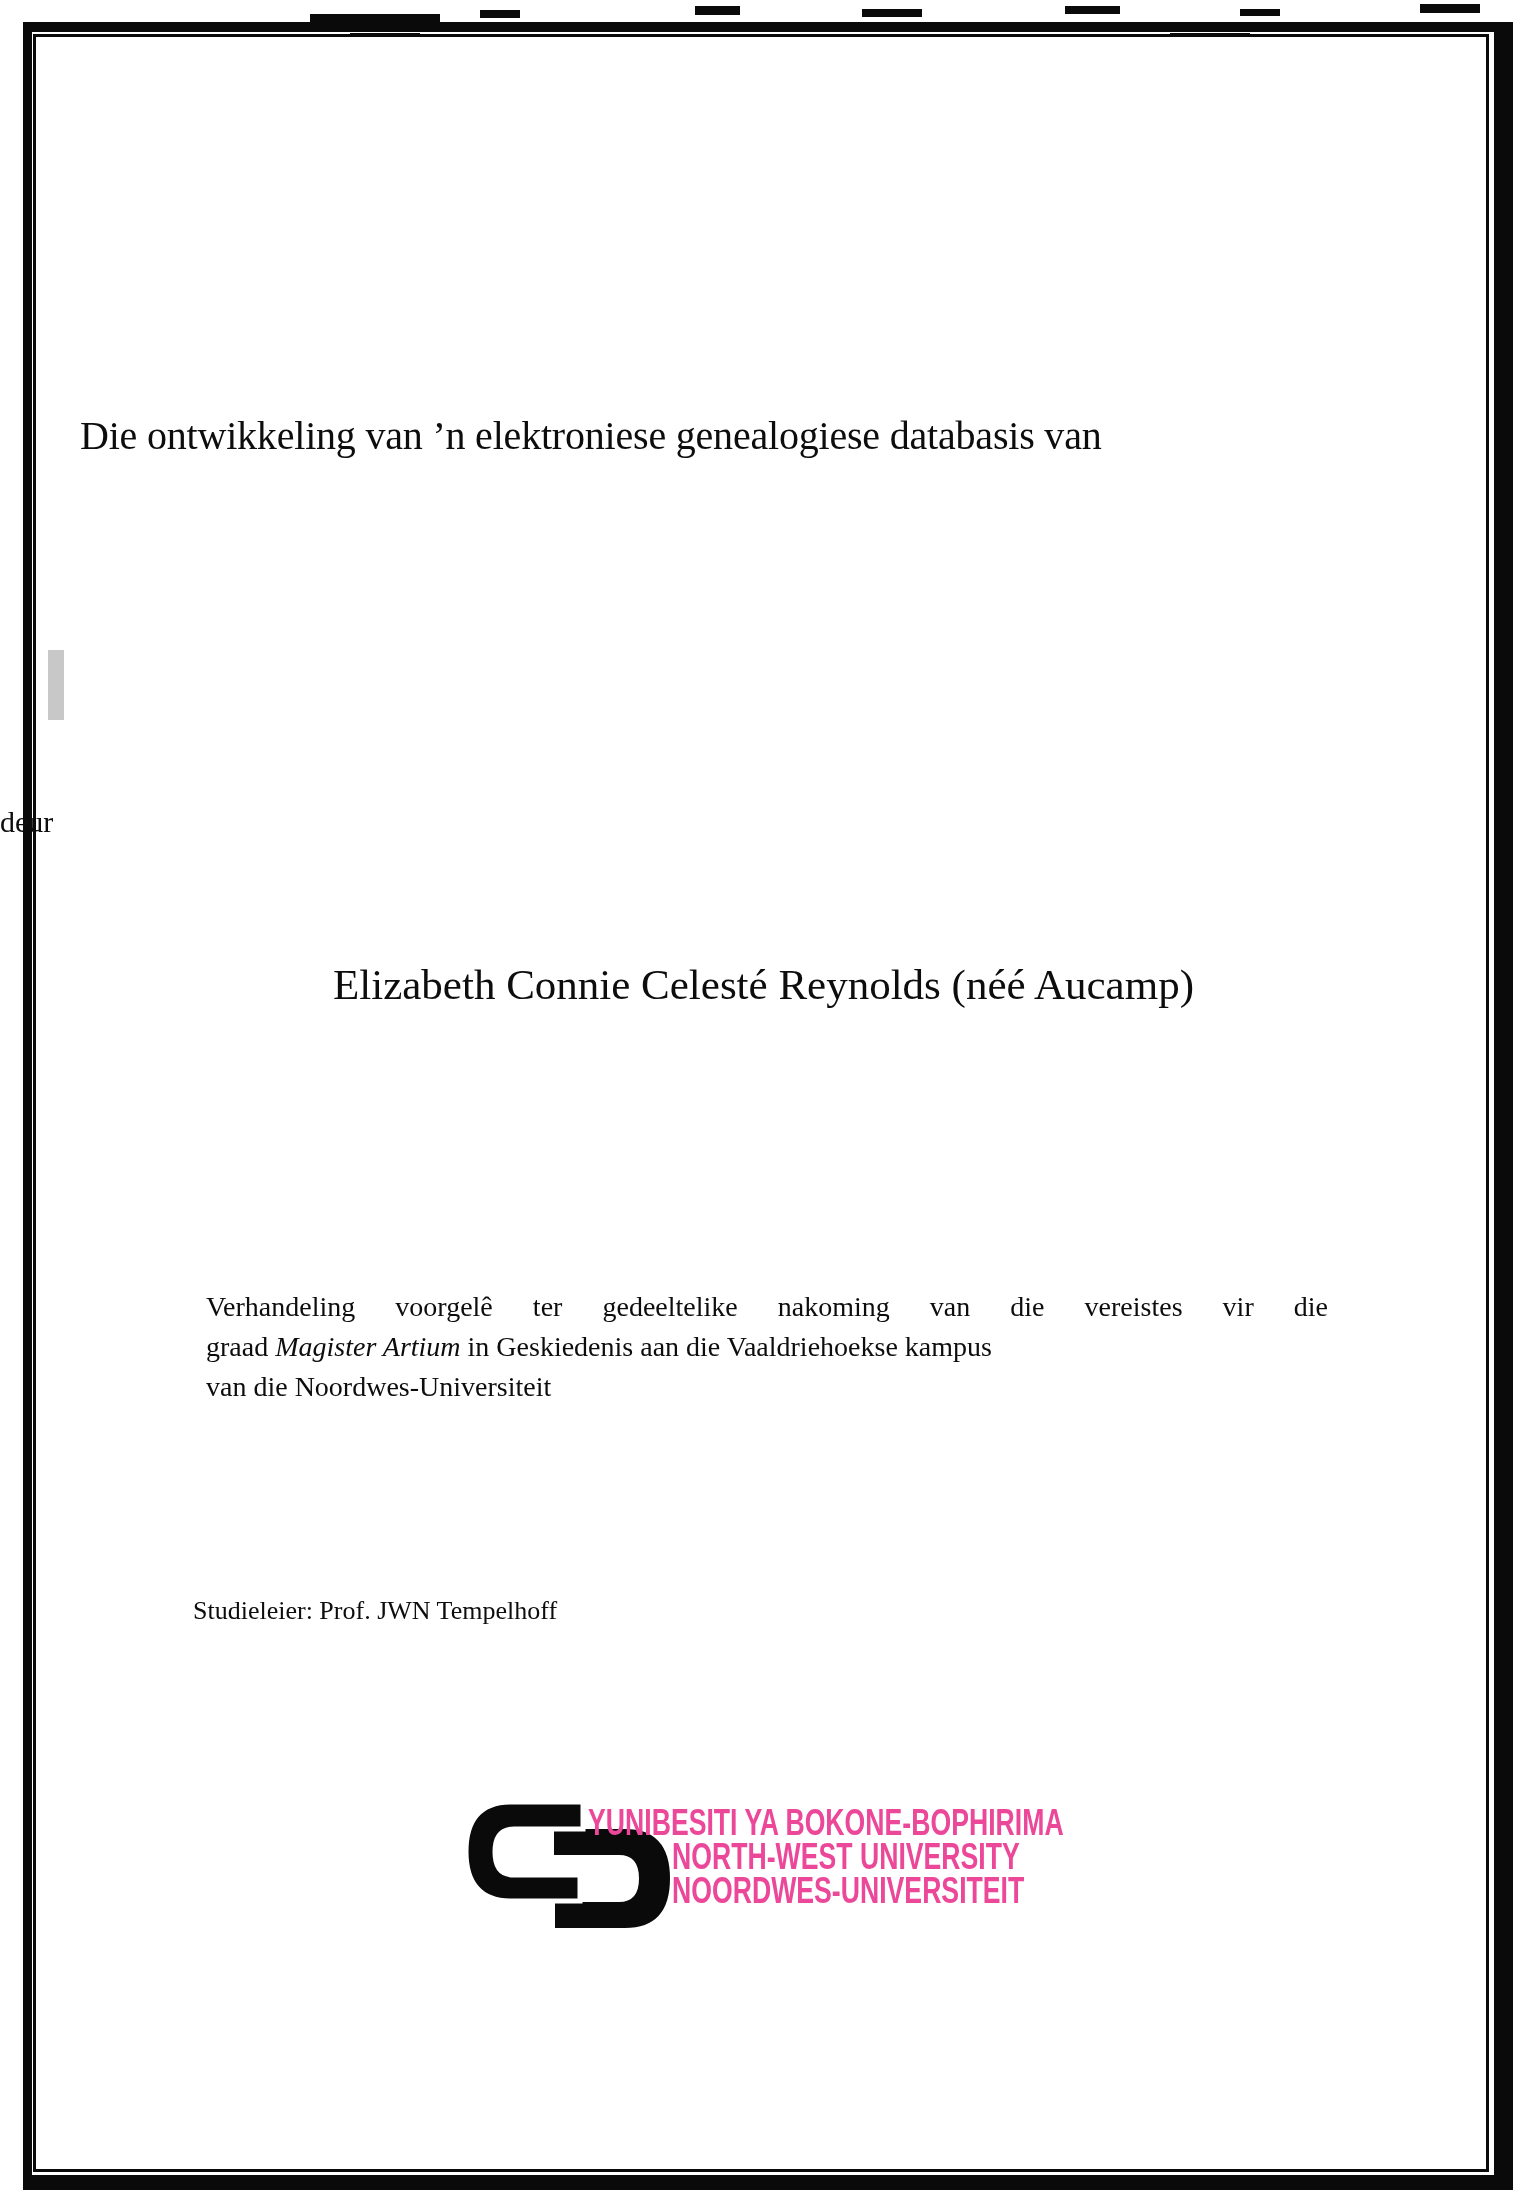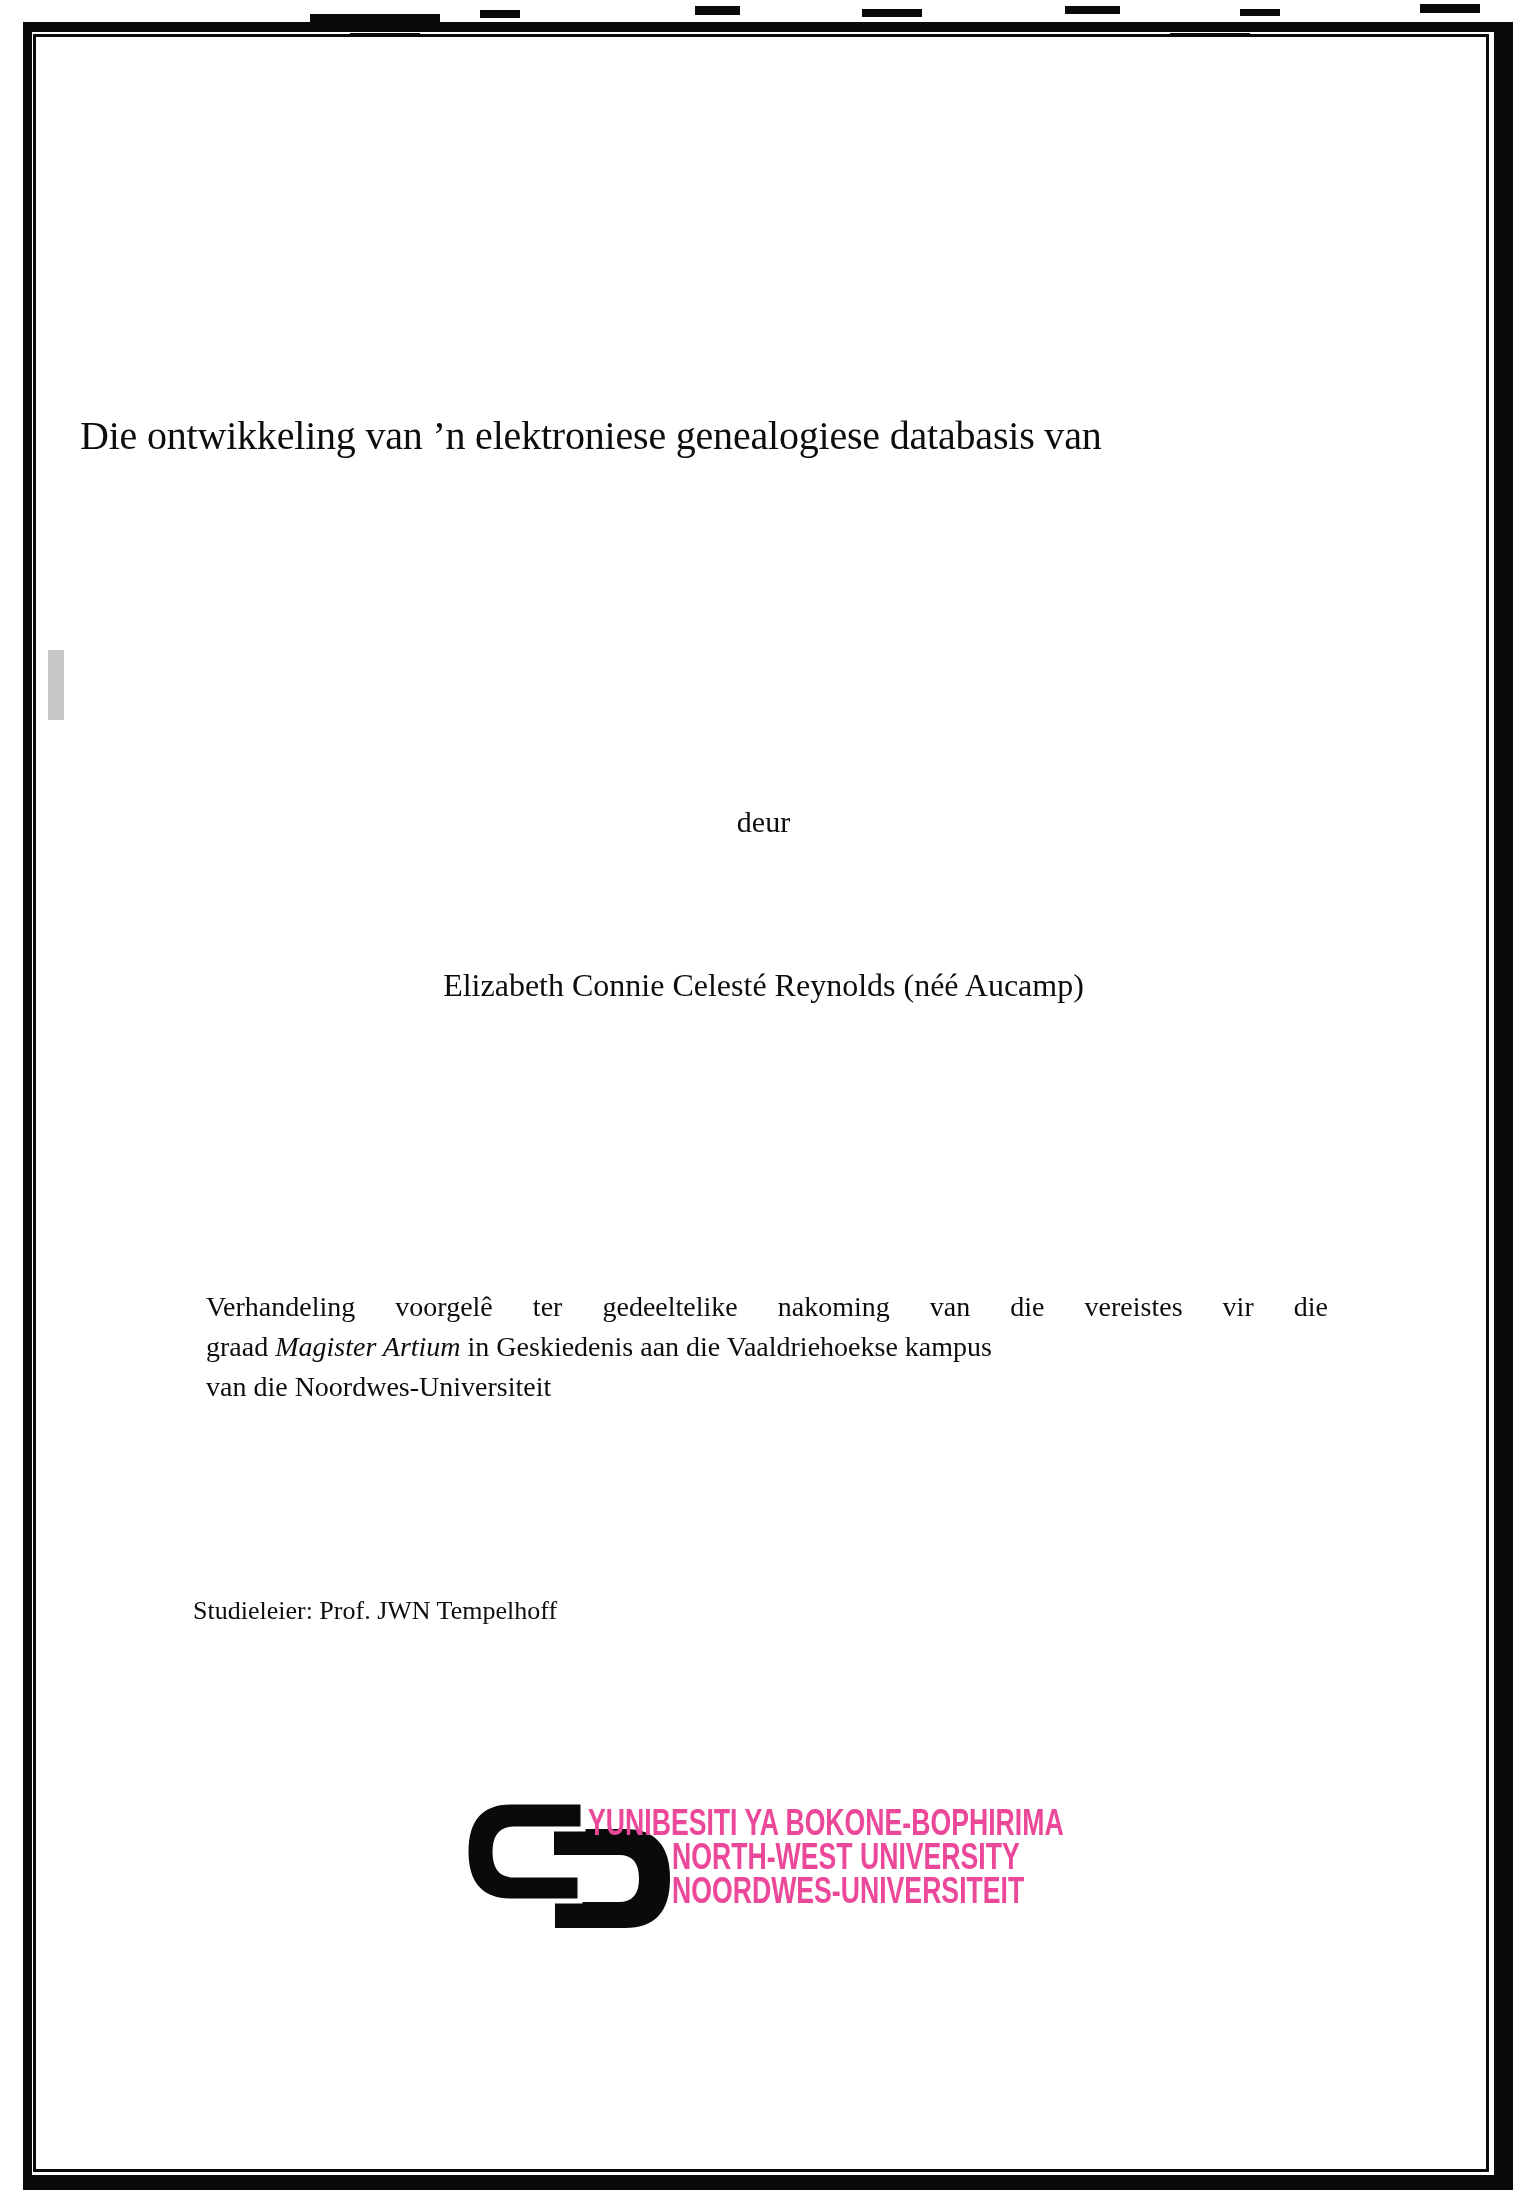--- a/index.html
+++ b/index.html
@@ -18,25 +18,25 @@
   }
   .noise{position:absolute;background:#0a0a0a;}
   .noise.gray{background:#9a9a9a;opacity:.55;}
   .title{
     position:absolute;left:80px;right:80px;top:398px;margin:0;
     font-size:40px;font-weight:400;line-height:76px;
     letter-spacing:-0.2px;
   }
   .byline{
     position:absolute;left:0;right:0;top:802px;
-    font-size:30px;line-height:40px;text-align:center;
+    font-size:30px;line-height:40px;text-align:left;
   }
   .author{
     position:absolute;left:0;right:0;top:962px;
-    font-size:32px;line-height:46px;text-align:center;
+    font-size:43px;line-height:46px;text-align:center;
   }
   .statement{
     position:absolute;left:193px;width:1122px;top:1287px;
     font-size:28px;line-height:40px;margin-left:13px;
   }
   .st-line1{text-align:justify;text-align-last:justify;}
   .italic{font-style:italic;}
   .supervisor-block{
     position:absolute;left:193px;top:1589px;
     font-size:26px;line-height:44px;

